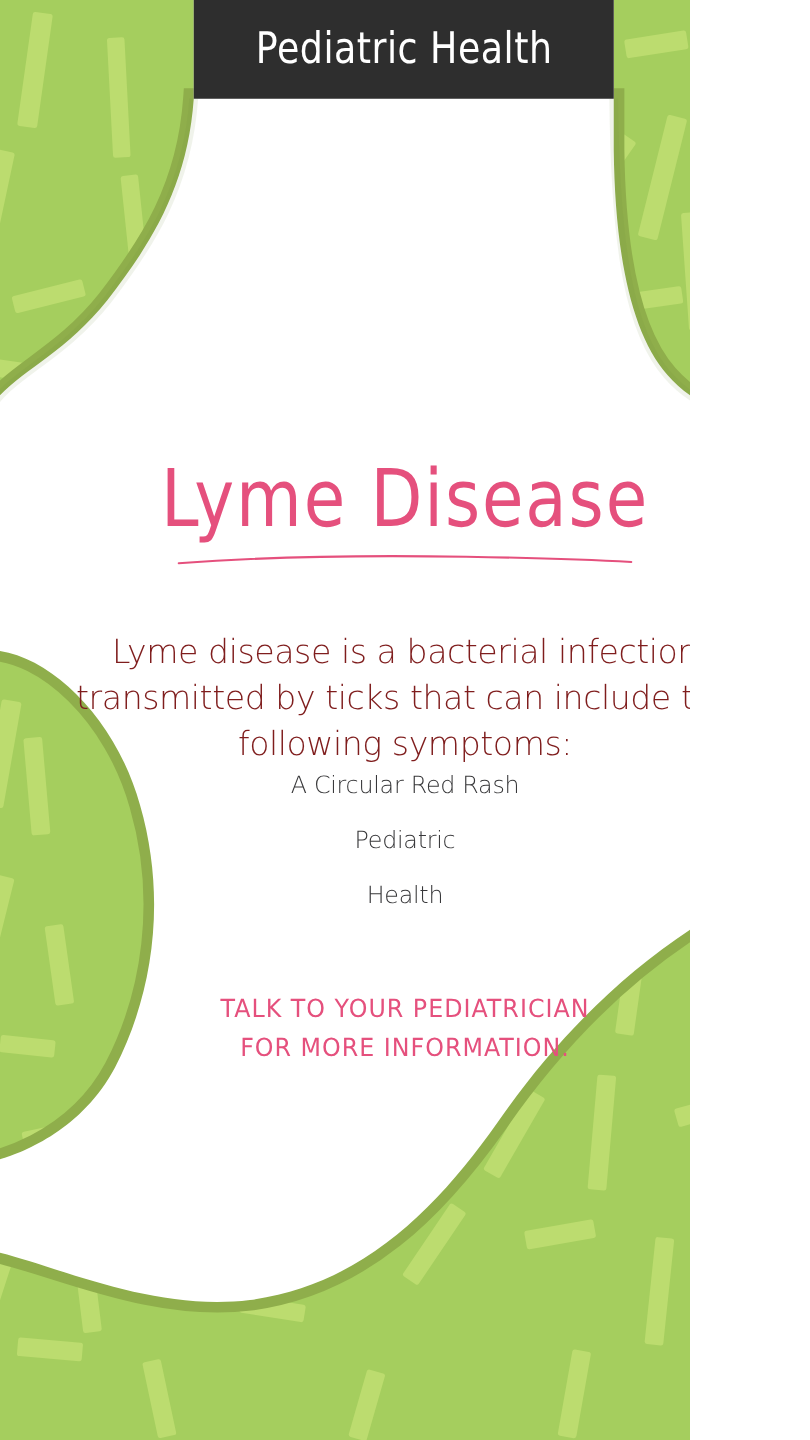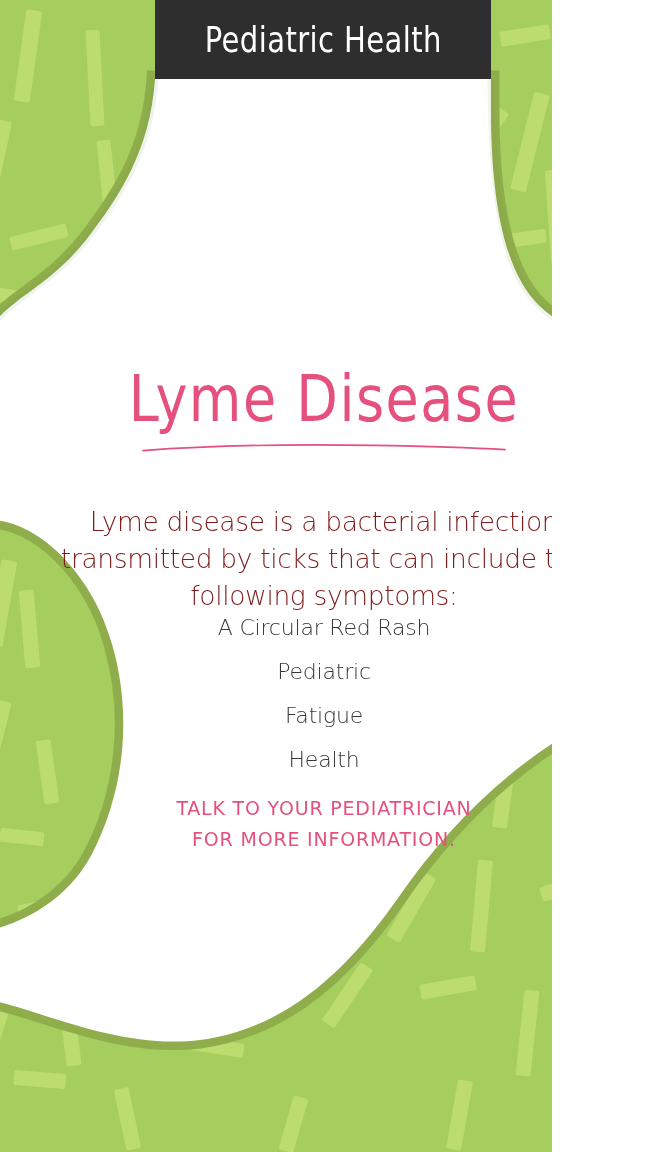--- a/index.html
+++ b/index.html
@@ -108,21 +108,21 @@
     position: absolute;
     left: 74px;
     top: 606px;
     width: 500px;
     text-align: center;
     list-style: none;
     margin: 0;
     padding: 0;
     color: #38383A;
     font-family: "DejaVu Sans", sans-serif;
-    font-size: 22px;
+    font-size: 19px;
     font-weight: 300;
     letter-spacing: -0.2px;
   }
   .symptoms li {
     line-height: 44px;
   }
 
   .footnote {
     position: absolute;
     left: 74px;
@@ -271,21 +271,20 @@
       <svg class="title-rule" viewBox="0 0 366 8" preserveAspectRatio="none" aria-hidden="true">
         <path d="M2,6.6 C70,1.4 160,0.2 232,1.4 C292,2.4 340,4.2 364,5.6" fill="none" stroke="#E5507D" stroke-width="1.7" stroke-linecap="round"></path>
       </svg>
     </div>
 
     <p class="intro">Lyme disease is a bacterial infection transmitted by ticks that can include the following symptoms:</p>
 
     <ul class="symptoms">
       <li>A Circular Red Rash</li>
       <li>Pediatric</li>
-      <li>Fatigue</li>
       <li>Health</li>
     </ul>
 
     <div class="footnote">
       <span class="footnote-line">TALK TO YOUR PEDIATRICIAN</span>
       <span class="footnote-line">FOR MORE INFORMATION.</span>
     </div>
 
   </div>
 </div>

